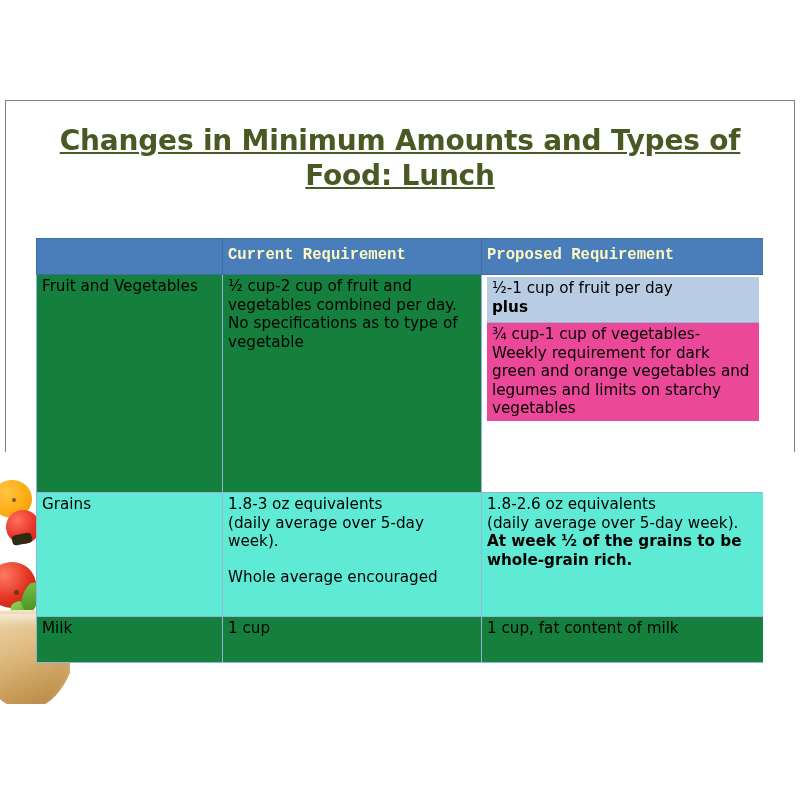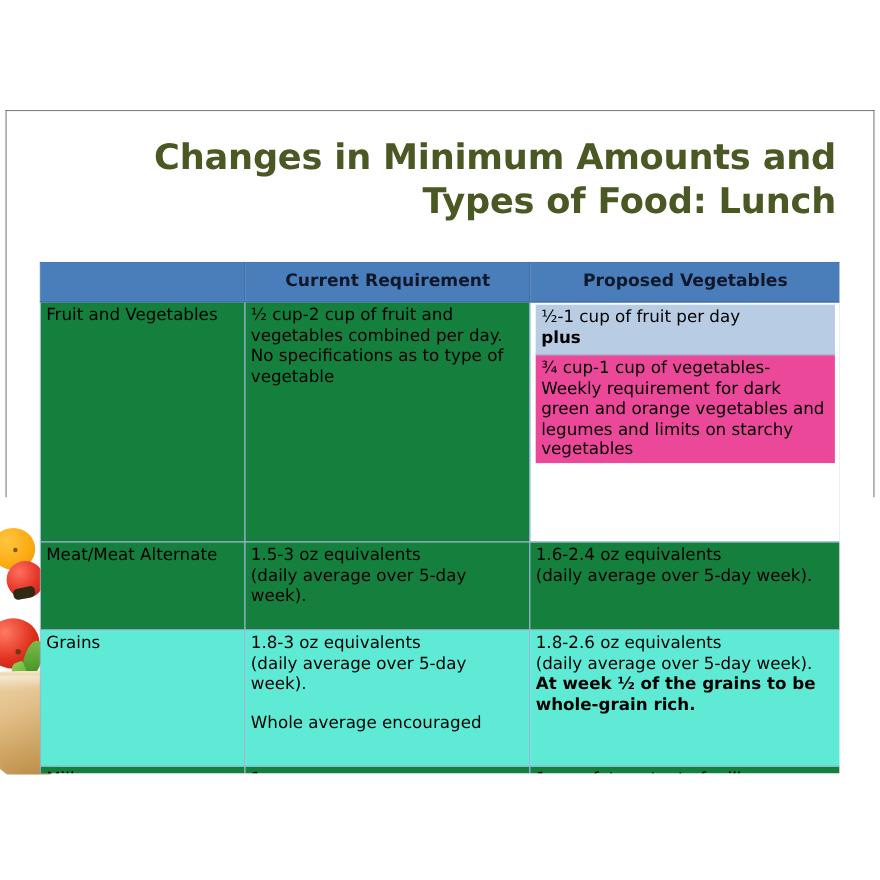--- a/index.html
+++ b/index.html
@@ -137,26 +137,27 @@
     border-radius: 50% 10% 50% 10%;
     transform: rotate(-22deg);
   }
 
   
   #title {
     position: absolute;
     left: 40px;
     top: 124px;
     width: 720px;
-    text-align: right;
-    font-size: 32px;
+    text-align: center;
+    font-size: 28px;
     font-weight: bold;
     line-height: 1.24;
     color: #4a5923;
     letter-spacing: -0.2px;
+    text-decoration: underline;
   }
 
   
   #table-wrap {
     position: absolute;
     left: 36px;
     top: 238px;
     width: 727px;
     height: 465px;
     overflow: hidden;
@@ -175,27 +176,28 @@
   table.reqtable th,
   table.reqtable td {
     border: 1px solid #95b3d7;
     padding: 2px 4px 3px 5px;
     vertical-align: top;
     line-height: 1.22;
   }
 
   tr.hdr th {
     background: #4a7ebb;
-    color: #0f172a;
+    color: #fef9c3;
     font-weight: bold;
-    text-align: center;
+    text-align: left;
     height: 30px;
     vertical-align: middle;
     border-color: #3e6ca3;
     font-size: 15.6px;
+    font-family: Liberation Mono, monospace;
   }
   tr.hdr th.blank { background: #4a7ebb; }
 
   td.med  { background: #15803d; }
   td.lite { background: #5eead4; }
 
   .bold { font-weight: bold; }
   .blankline { display: block; height: 17px; }
 
   
@@ -240,46 +242,39 @@
     <table class="reqtable">
       <colgroup>
         <col class="c1">
           <col class="c2">
           <col class="c3">
       </colgroup>
       <thead>
         <tr class="hdr">
           <th class="blank"></th>
           <th>Current Requirement</th>
-          <th>Proposed Vegetables</th>
+          <th>Proposed Requirement</th>
         </tr>
       </thead>
       <tbody>
 
         <tr>
           <td class="med" style="height:212px;">Fruit and Vegetables</td>
           <td class="med" style="white-space:pre-line;">½ cup-2 cup of fruit and vegetables combined per day.
  No specifications as to type of vegetable</td>
           <td class="split">
             <div class="part top">
               <div>½-1 cup of fruit per day</div>
               <div class="bold">plus</div>
             </div>
             <div class="part bottom" style="white-space:pre-line;">¾ cup-1 cup of vegetables-
 Weekly requirement for dark green and orange vegetables and legumes and limits on starchy vegetables</div>
           </td>
         </tr>
 
-        <tr>
-          <td class="med" style="height:74px;">Meat/Meat Alternate</td>
-          <td class="med" style="white-space:pre-line;">1.5-3 oz equivalents
-(daily average over 5-day week).</td>
-          <td class="med" style="white-space:pre-line;">1.6-2.4 oz equivalents
-(daily average over 5-day week).</td>
-        </tr>
 
         <tr>
           <td class="lite" style="height:118px;">Grains</td>
           <td class="lite">
             <span style="white-space:pre-line;">1.8-3 oz equivalents
 (daily average over 5-day week).</span>
             <span class="blankline"></span>
             <span>Whole average encouraged</span>
           </td>
           <td class="lite">

